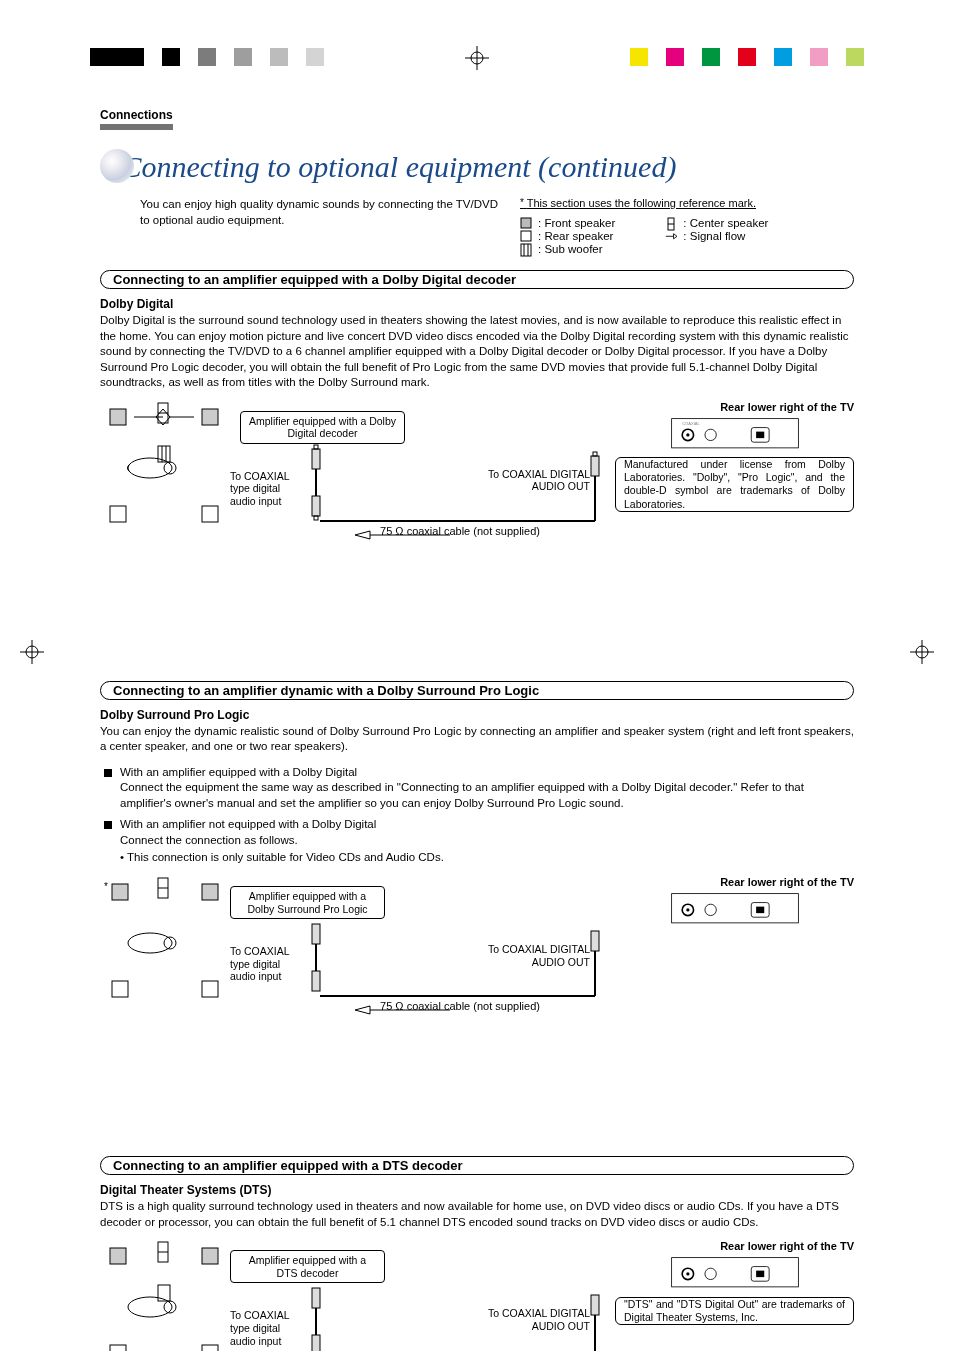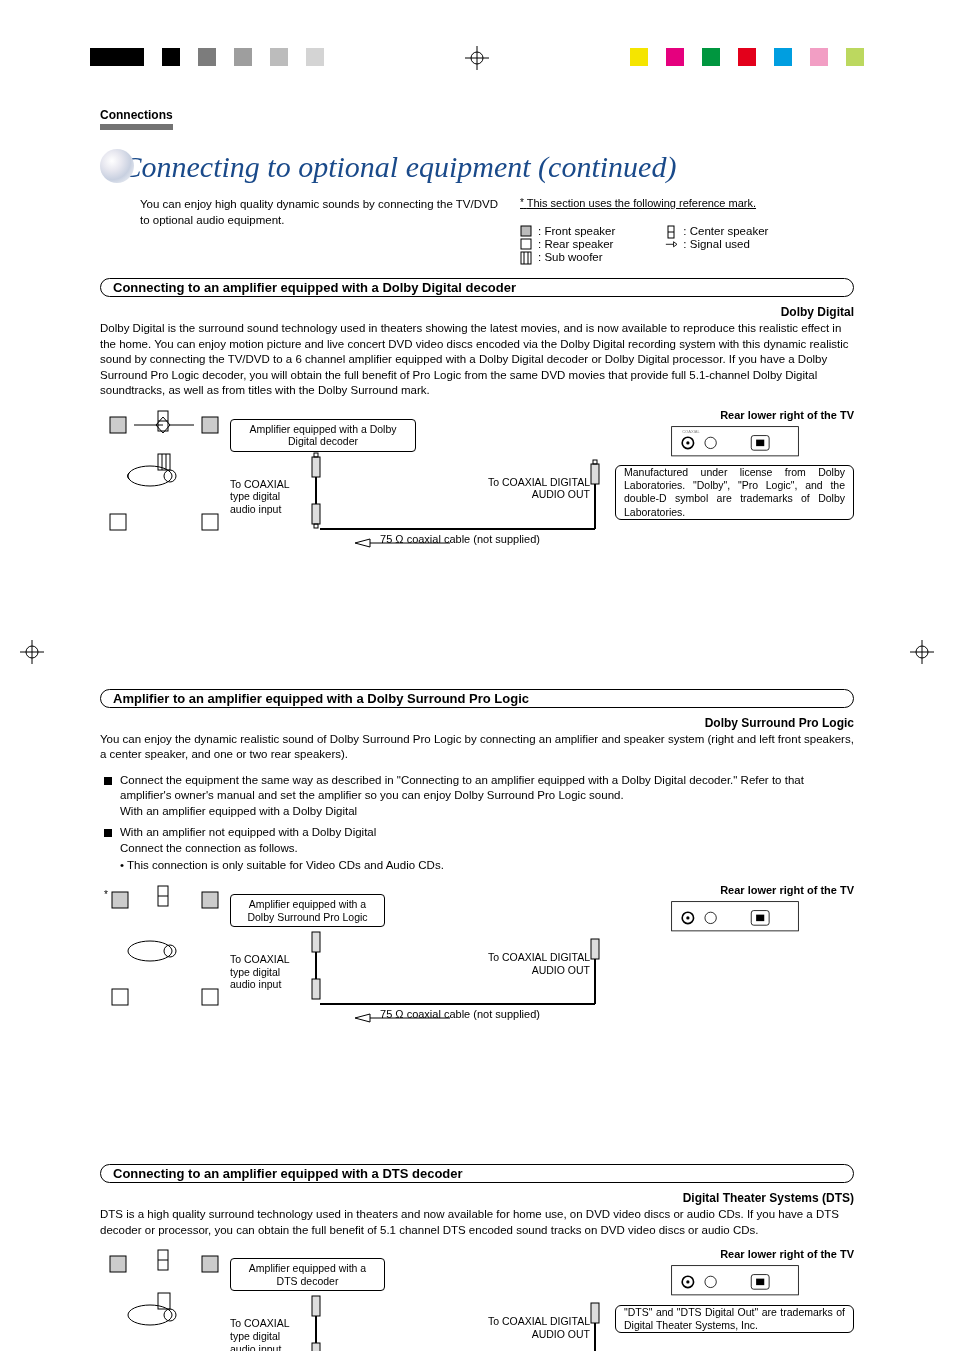--- a/index.html
+++ b/index.html
@@ -51,34 +51,34 @@
     vertical-align: middle;
     margin-right: -20px;
     position: relative;
     top: -4px;
   }
   .intro-row { display: flex; gap: 20px; font-size: 11.5px; margin-bottom: 14px; margin-left: 40px; }
   .intro-left { flex: 0 0 360px; line-height: 1.35; }
   .intro-right { flex: 1; }
   .refmark { font-size: 11px; margin-bottom: 4px; text-decoration: underline; }
   .refmark .ast { font-size: 10px; vertical-align: top; }
-  .legend { display: flex; gap: 50px; font-size: 11.5px; margin-top: 16px; }
+  .legend { display: flex; gap: 50px; font-size: 11.5px; margin-top: 8px; }
   .legend-col div { display: flex; align-items: center; gap: 6px; margin-bottom: 1px; }
   .ico { width: 12px; height: 12px; display: inline-block; }
   .section-banner {
     border: 1.5px solid #000;
     border-radius: 10px;
     font-size: 13px;
     font-weight: bold;
     padding: 1px 12px;
     margin-bottom: 8px;
     display: inline-block;
     width: 100%;
   }
-  .subhead { font-size: 12px; font-weight: bold; margin-bottom: 2px; text-align: right; }
+  .subhead { font-size: 12px; font-weight: bold; margin-bottom: 2px; }
   .bodytext { font-size: 11.5px; line-height: 1.35; margin-bottom: 10px; }
   .diagram-row { display: flex; gap: 15px; margin-bottom: 22px; align-items: flex-start; }
   .diag-left { flex: 0 0 500px; }
   .diag-right { flex: 1; }
   .diag-right-label { font-size: 11px; font-weight: bold; text-align: right; margin-bottom: 4px; }
   .notebox {
     border: 1px solid #000;
     border-radius: 6px;
     font-size: 10.5px;
     padding: 0 8px;
@@ -198,21 +198,21 @@
               <span class="ico"><svg viewBox="0 0 12 14">
                   <rect x="3" y="1" width="6" height="12" fill="none" stroke="#000"></rect>
                   <line x1="3" y1="7" x2="9" y2="7" stroke="#000"></line>
                 </svg></span>
               <span>: Center speaker</span>
             </div>
           <div>
               <span class="ico"><svg viewBox="0 0 14 10">
                   <path d="M1 5 L10 5 M10 2 L14 5 L10 8 Z" fill="none" stroke="#000"></path>
                 </svg></span>
-              <span>: Signal used</span>
+              <span>: Signal flow</span>
             </div>
         </div>
       </div>
     </div>
   </div>
 
   
   <div class="section-banner">Connecting to an amplifier equipped with a Dolby Digital decoder</div>
   <div class="subhead">Dolby Digital</div>
   <div class="bodytext">Dolby Digital is the surround sound technology used in theaters showing the latest movies, and is now available to reproduce this realistic effect in the home. You can enjoy motion picture and live concert DVD video discs encoded via the Dolby Digital recording system with this dynamic realistic sound by connecting the TV/DVD to a 6 channel amplifier equipped with a Dolby Digital decoder or Dolby Digital processor. If you have a Dolby Surround Pro Logic decoder, you will obtain the full benefit of Pro Logic from the same DVD movies that provide full 5.1-channel Dolby Digital soundtracks, as well as from titles with the Dolby Surround mark.</div>
@@ -244,50 +244,50 @@
         <rect x="212" y="95" width="8" height="20" fill="#ddd" stroke="#000"></rect>
           <rect x="214" y="115" width="4" height="4" stroke="#000" fill="none"></rect>
         <line x1="216" y1="68" x2="216" y2="95" stroke="#000" stroke-width="2"></line>
         <line x1="220" y1="120" x2="495" y2="120" stroke="#000" stroke-width="2"></line>
         <line x1="495" y1="120" x2="495" y2="75" stroke="#000" stroke-width="2"></line>
         <rect x="491" y="55" width="8" height="20" fill="#ddd" stroke="#000"></rect>
           <rect x="493" y="51" width="4" height="4" stroke="#000" fill="none"></rect>
 
         <path d="M270 130 L255 134 L270 138 Z M270 134 L350 134" fill="#fff" stroke="#000"></path>
       </svg>
-      <div style="position:relative; top:-134px; left:130px; width:186px;" class="ampbox">Amplifier equipped with a Dolby Digital decoder</div>
+      <div style="position:relative; top:-134px; left:140px; width:165px;" class="ampbox">Amplifier equipped with a Dolby Digital decoder</div>
       <div style="position:relative; top:-114px; left:130px; width:70px;" class="coaxlabel">To COAXIAL type digital audio input</div>
       <div style="position:relative; top:-154px; left:370px; width:120px; text-align:right;" class="coaxlabel">To COAXIAL DIGITAL AUDIO OUT</div>
       <div style="position:relative; top:-122px; left:260px; width:200px;" class="cablelbl">75 Ω coaxial cable (not supplied)</div>
     </div>
     <div class="diag-right">
       <div class="diag-right-label">Rear lower right of the TV</div>
       <svg viewBox="0 0 160 40" style="width:130px; display:block; margin:0 auto 8px auto;">
         <rect x="2" y="2" width="156" height="36" fill="none" stroke="#000"></rect>
         <circle cx="22" cy="22" r="7" fill="none" stroke="#000" stroke-width="2"></circle>
           <circle cx="22" cy="22" r="2" fill="#000"></circle>
         <circle cx="50" cy="22" r="7" fill="none" stroke="#000"></circle>
         <rect x="100" y="13" width="22" height="18" rx="3" fill="none" stroke="#000"></rect>
           <rect x="106" y="18" width="10" height="8" fill="#000"></rect>
         <text x="15" y="10" font-size="5" fill="#888">COAXIAL</text>
       </svg>
       <div class="notebox">Manufactured under license from Dolby Laboratories. "Dolby", "Pro Logic", and the double-D symbol are trademarks of Dolby Laboratories.</div>
     </div>
   </div>
 
   
-  <div class="section-banner" style="margin-top:-100px;">Amplifier to an amplifier equipped with a Dolby Surround Pro Logic</div>
+  <div class="section-banner" style="margin-top:-100px;">Connecting to an amplifier dynamic with a Dolby Surround Pro Logic</div>
   <div class="subhead">Dolby Surround Pro Logic</div>
   <div class="bodytext">You can enjoy the dynamic realistic sound of Dolby Surround Pro Logic by connecting an amplifier and speaker system (right and left front speakers, a center speaker, and one or two rear speakers).</div>
   <div class="bullet-list">
     <div class="b-item">
       <div class="b-mark"></div>
       <div class="b-content">
+        <div>With an amplifier equipped with a Dolby Digital</div>
         <div>Connect the equipment the same way as described in "Connecting to an amplifier equipped with a Dolby Digital decoder." Refer to that amplifier's owner's manual and set the amplifier so you can enjoy Dolby Surround Pro Logic sound.</div>
-        <div>With an amplifier equipped with a Dolby Digital</div>
       </div>
     </div>
     <div class="b-item">
       <div class="b-mark"></div>
       <div class="b-content">
         <div>With an amplifier not equipped with a Dolby Digital</div>
         <div>Connect the connection as follows.</div>
         <div class="sub-bullet">• This connection is only suitable for Video CDs and Audio CDs.</div>
       </div>
     </div>

